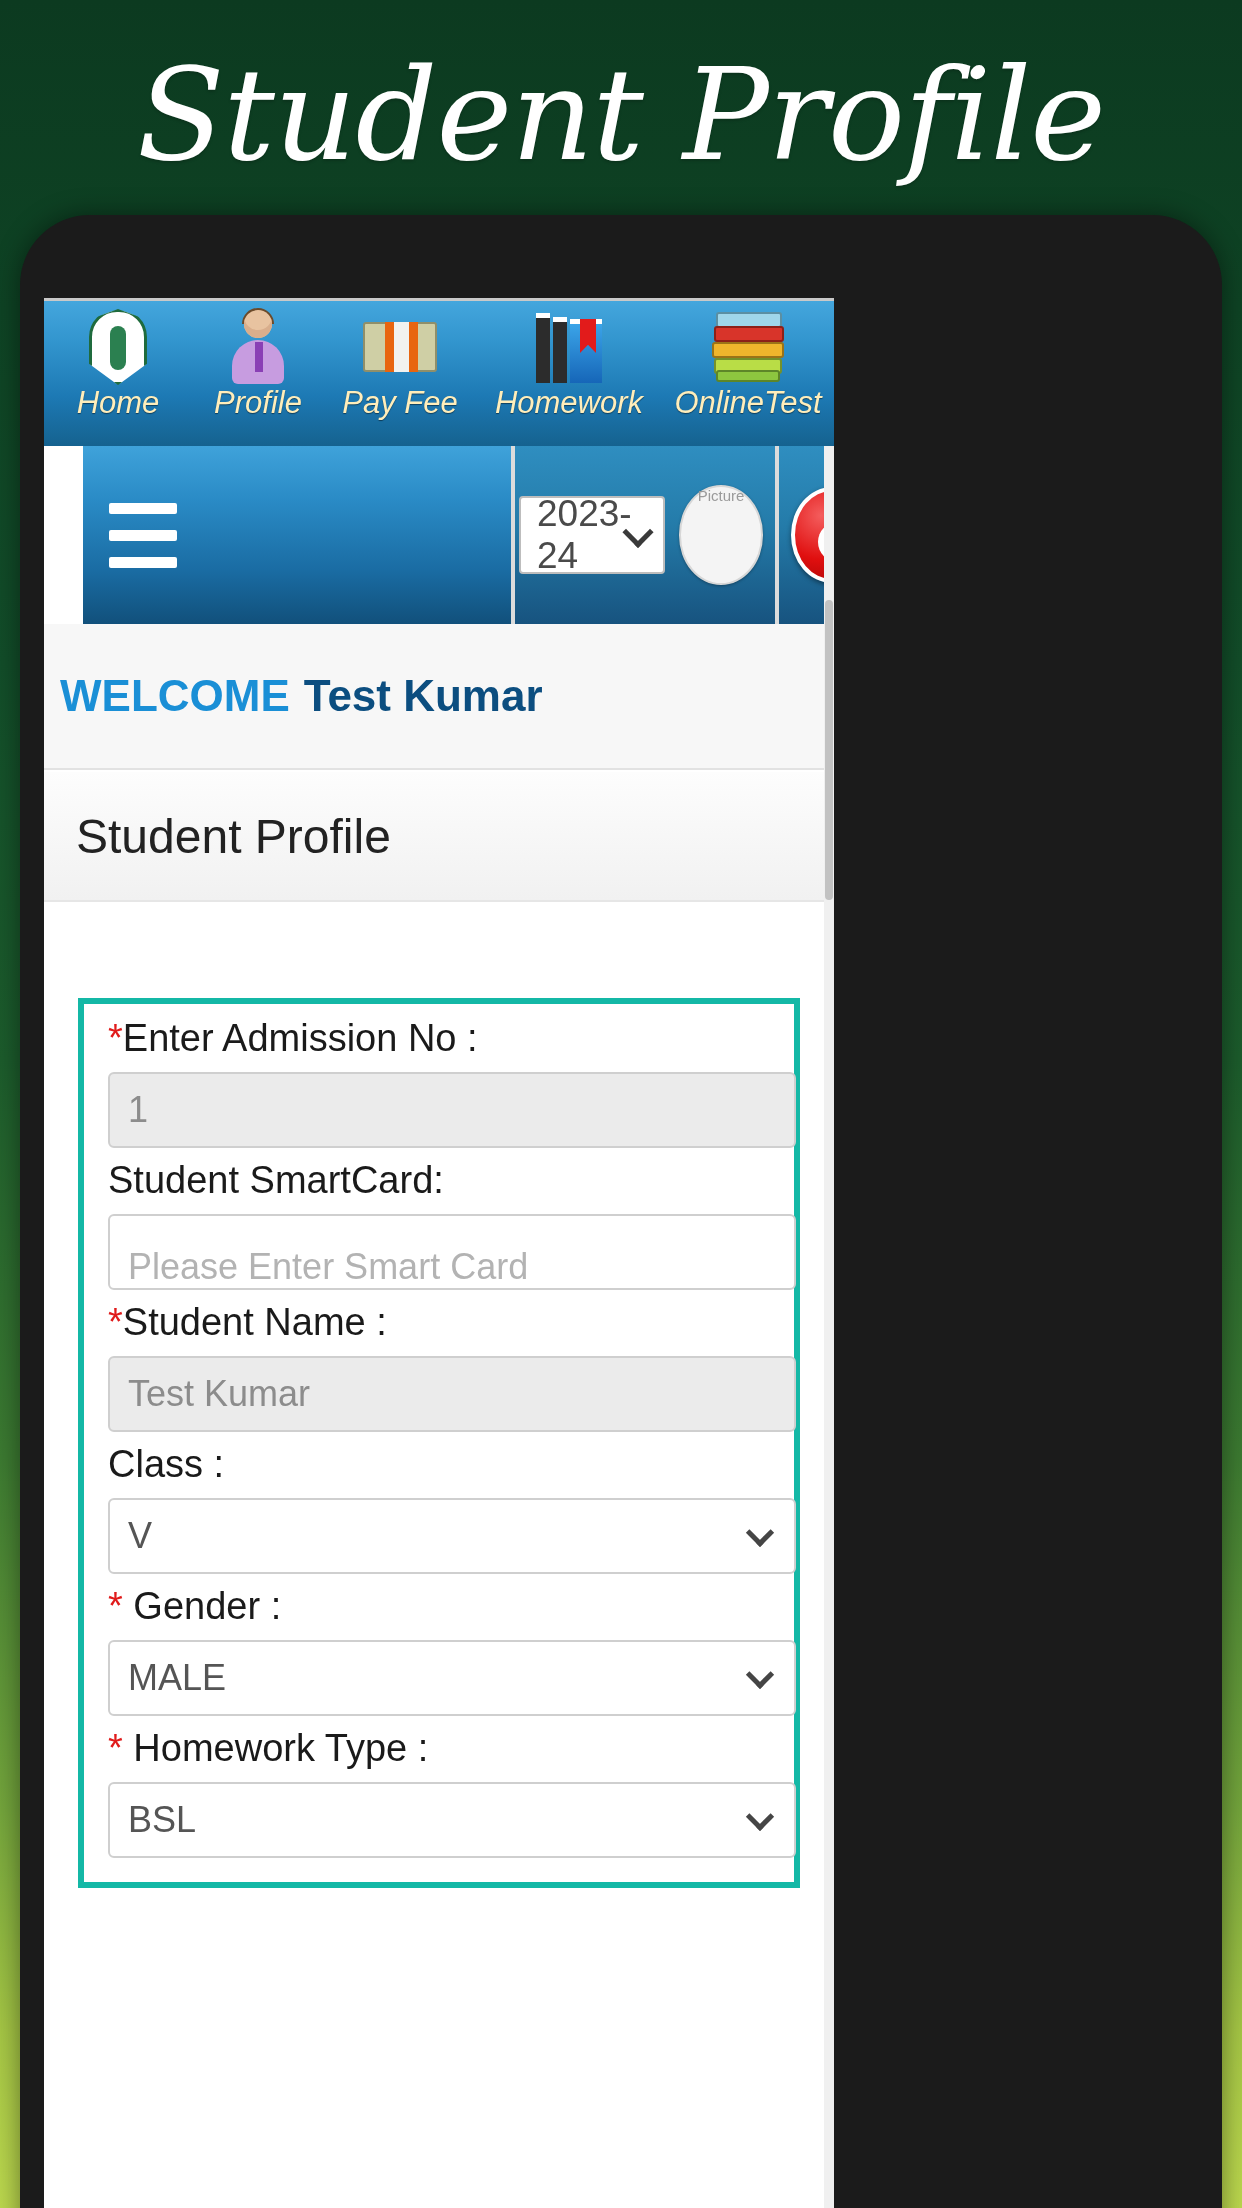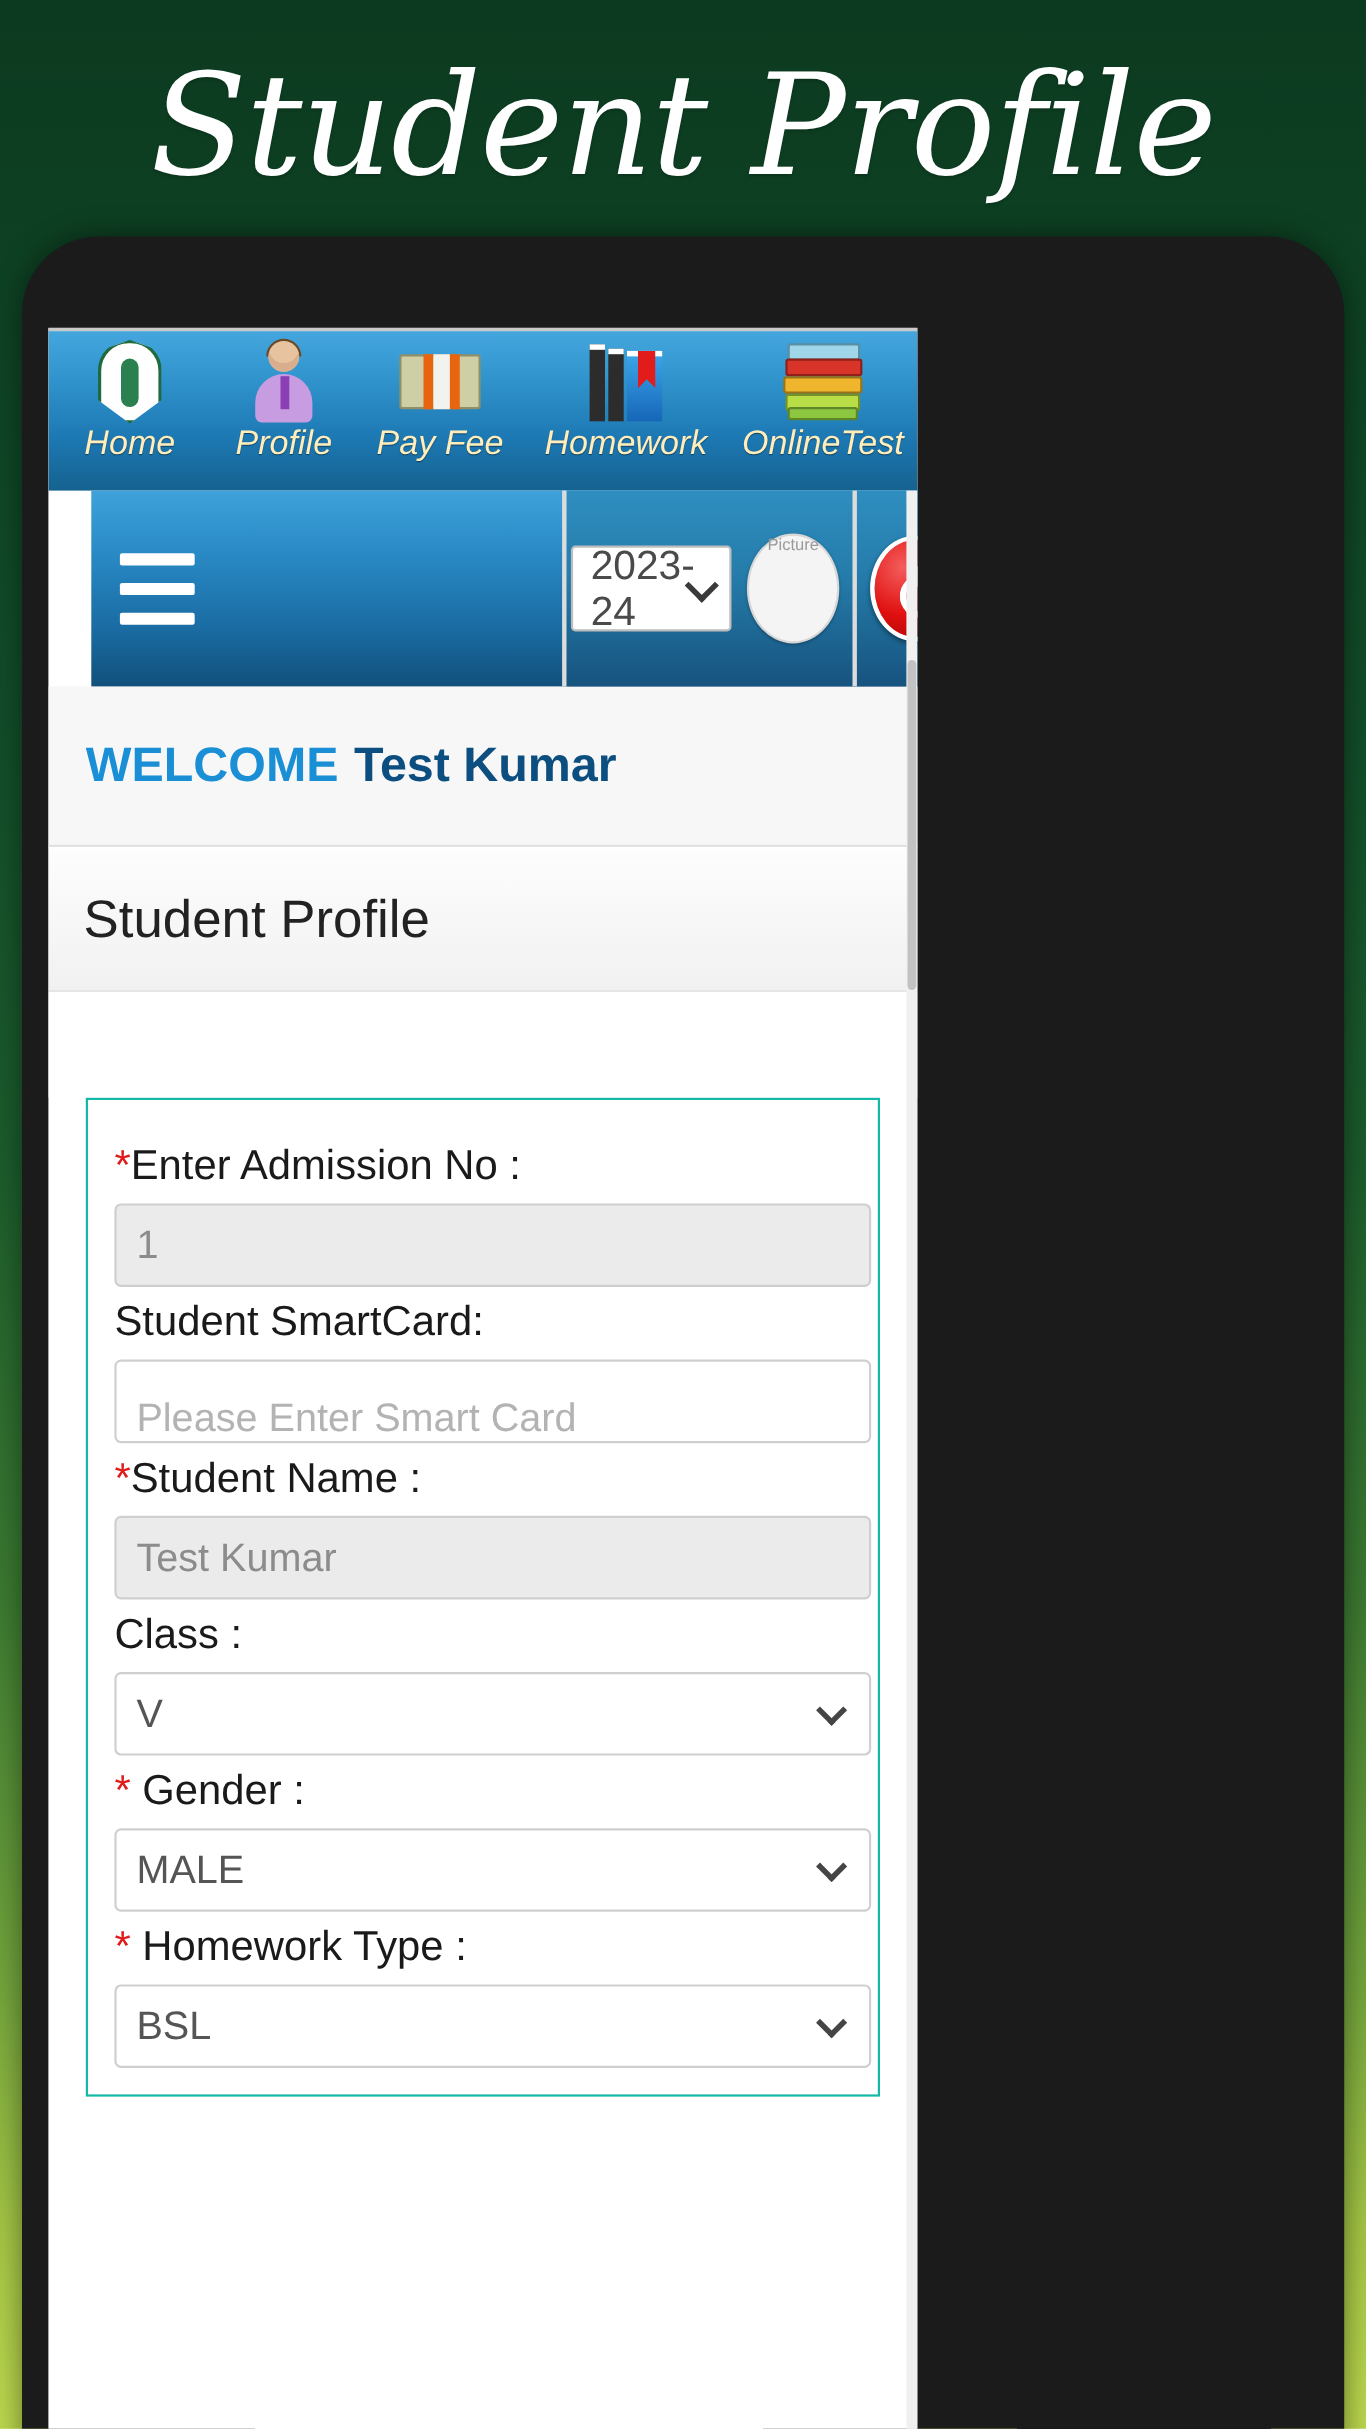--- a/index.html
+++ b/index.html
@@ -140,38 +140,38 @@
     border:6px solid #ffffff; border-radius:50%; border-top-color:transparent;
   }
   .power-btn .pw:after{
     content:""; position:absolute; left:15px; top:-2px; width:6px; height:20px;
     background:#ffffff; border-radius:3px;
   }
 
   
   .welcome-bar{
     height:146px; background:#f7f7f7; border-bottom:2px solid #e2e2e2;
-    display:flex; align-items:center; padding-left:34px;
+    display:flex; align-items:center; padding-left:16px;
   }
   .welcome-bar .w1{ font-size:44px; font-weight:bold; color:#1a8fd6; }
   .welcome-bar .w2{ font-size:44px; font-weight:bold; color:#0c4e80; margin-left:14px; }
 
   .page-head{
     height:132px; background:linear-gradient(180deg,#fdfdfd 0%,#f1f1f1 100%);
     border-top:2px solid #ffffff; border-bottom:2px solid #e6e6e6;
     display:flex; align-items:center; padding-left:32px;
   }
   .page-head .t{ font-size:48px; color:#222222; }
 
   .form-gap{ height:96px; background:#ffffff; }
 
   
   .panel{
-    margin:0 34px; border:2px solid #14b8a6; background:#ffffff;
-    padding:32px 24px 20px 24px;
+    margin:0 34px; border:6px solid #14b8a6; background:#ffffff;
+    padding:6px 24px 20px 24px;
   }
   .field{ margin-bottom:4px; }
   .flabel{
     font-size:38px; color:#1a1a1a; line-height:56px; white-space:nowrap;
     font-family:"Liberation Sans", sans-serif;
   }
   .flabel .req{ color:#e01b1b; }
   .ctl{
     width:688px; height:76px; border:2px solid #cfcfcf; border-radius:6px;
     display:flex; align-items:center; padding-left:18px; margin-top:6px;

